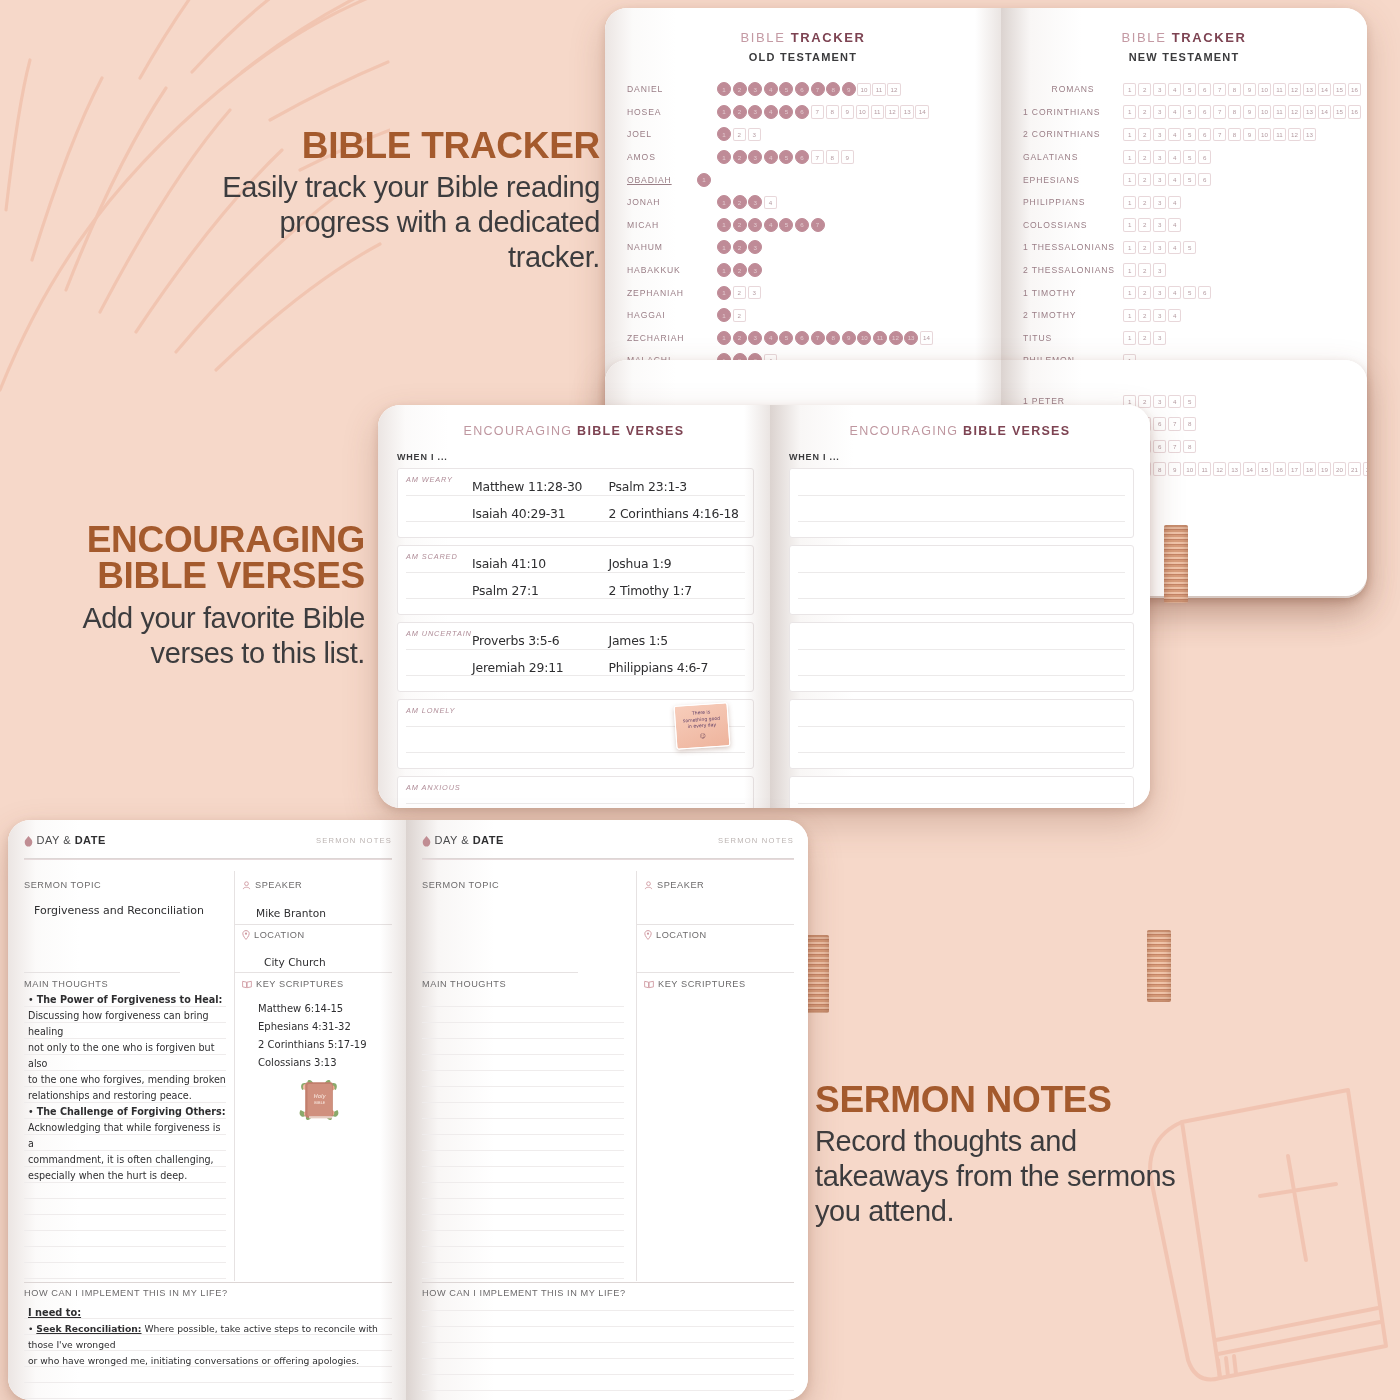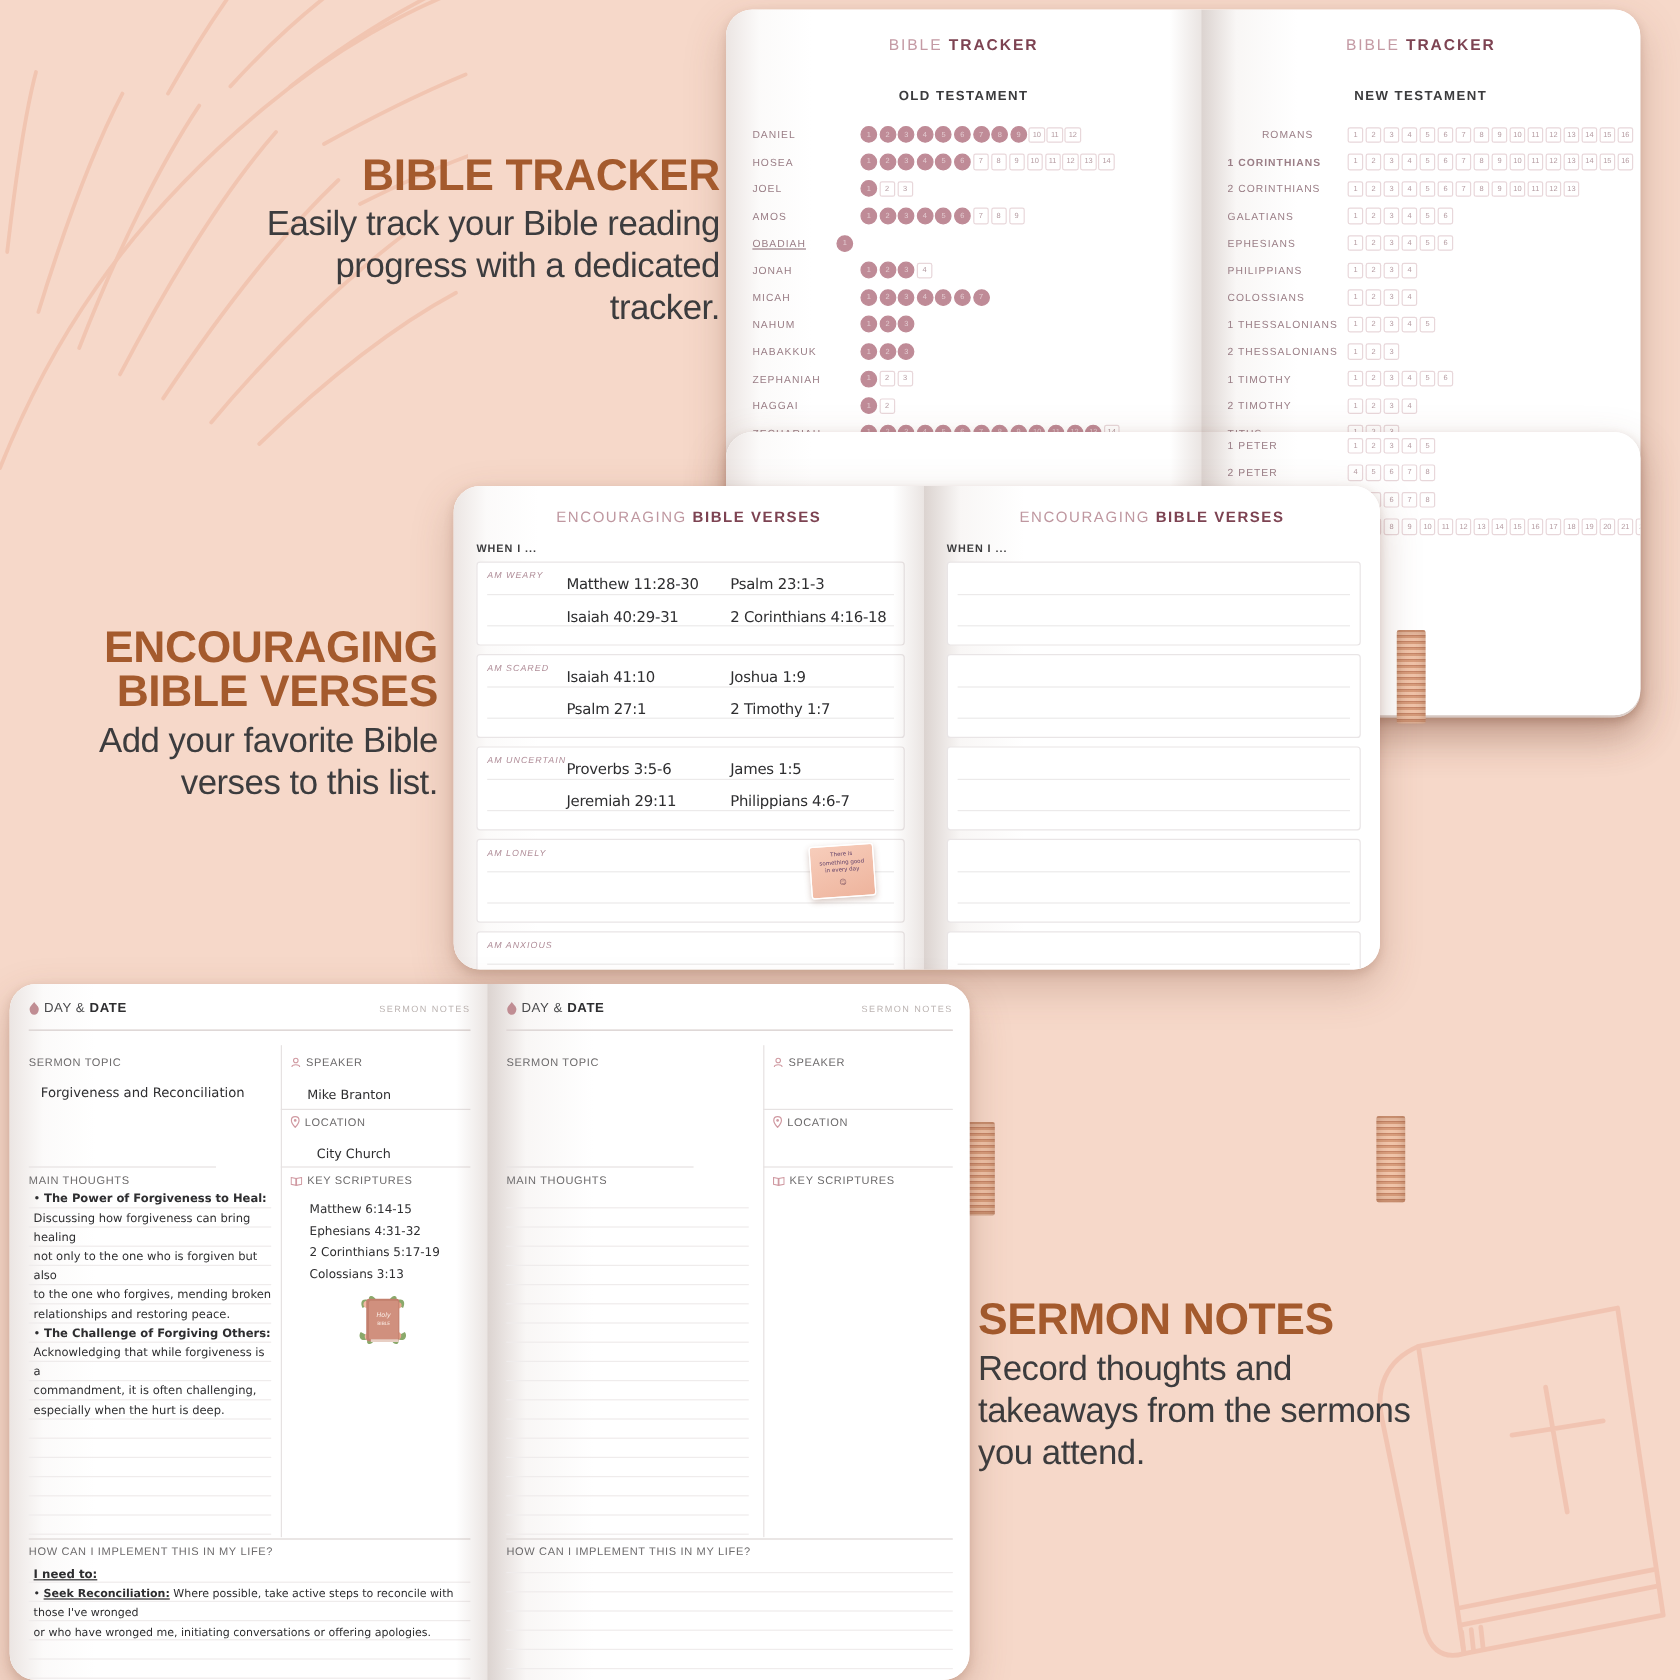--- a/index.html
+++ b/index.html
@@ -59,21 +59,21 @@
   }
 
   
   .pg-title {
     text-align: center; letter-spacing: 1.6px;
     font-size: 13px; color: #c49aa4; font-weight: 400;
   }
   .pg-title b { color: #7d4352; font-weight: 700; }
   .pg-sub {
     text-align: center; font-size: 11px; font-weight: 700;
-    letter-spacing: 1.2px; color: #3b3b3d; margin-top: 29px;
+    letter-spacing: 1.2px; color: #3b3b3d; margin-top: 6px;
   }
 
   
   .trk-row { display: flex; align-items: center; height: 22.6px; }
   .trk-name {
     font-size: 8.6px; letter-spacing: .85px; color: #9a7e86;
     flex: none; padding-left: 22px;
   }
   .trk-boxes { display: flex; align-items: center; gap: 1.6px; }
   .chap {
@@ -373,21 +373,21 @@
               <div class="chap">10</div>
               <div class="chap">11</div>
               <div class="chap">12</div>
               <div class="chap">13</div>
               <div class="chap">14</div>
               <div class="chap">15</div>
               <div class="chap">16</div>
             </div>
           </div>
           <div class="trk-row">
-            <div class="trk-name" style="width: 122px; font-weight: bold;">1 CORINTHIANS</div>
+            <div class="trk-name" style="width: 122px;">1 CORINTHIANS</div>
             <div class="trk-boxes">
               <div class="chap">1</div>
               <div class="chap">2</div>
               <div class="chap">3</div>
               <div class="chap">4</div>
               <div class="chap">5</div>
               <div class="chap">6</div>
               <div class="chap">7</div>
               <div class="chap">8</div>
               <div class="chap">9</div>
@@ -538,21 +538,21 @@
               <div class="chap">5</div>
             </div>
           </div>
         </div>
     </div>
   </div>
 
   <div class="spread" style="left:605px; top:360px; width:762px; height:236px; z-index:0;">
     <div class="page shade-right" style="width:396px;"></div>
     <div class="page right-of-spine" style="width:366px;">
-      <div id="nt-tail-rows" style="">
+      <div id="nt-tail-rows" style="padding-top:30px;">
           <div class="trk-row">
             <div class="trk-name" style="width: 122px;">1 PETER</div>
             <div class="trk-boxes">
               <div class="chap">1</div>
               <div class="chap">2</div>
               <div class="chap">3</div>
               <div class="chap">4</div>
               <div class="chap">5</div>
             </div>
           </div>

